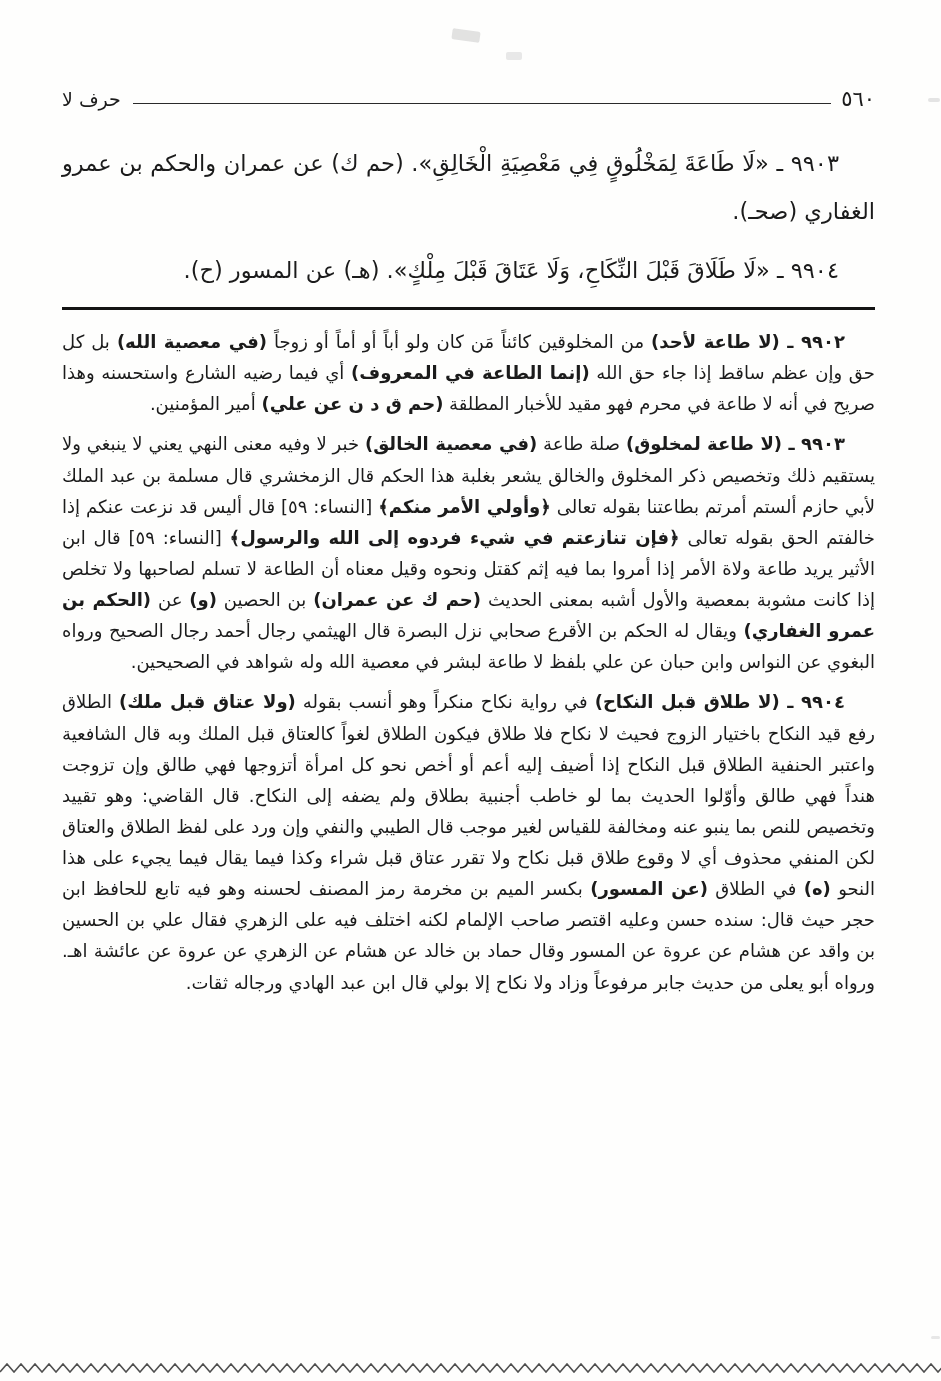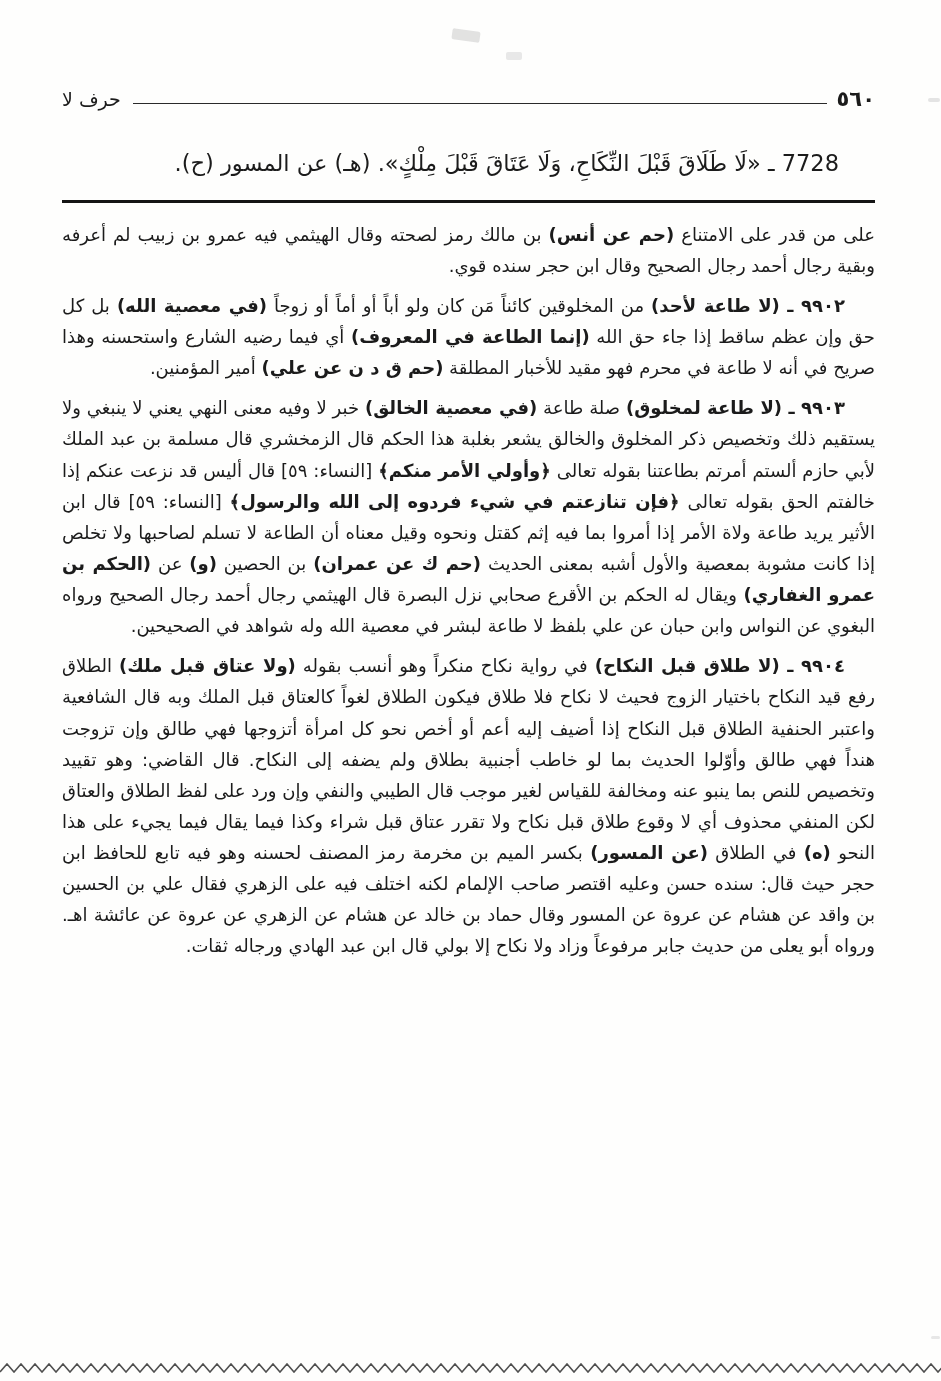--- a/index.html
+++ b/index.html
@@ -20,21 +20,21 @@
     direction: rtl;
     text-align: right;
   }
   .header {
     display: flex;
     align-items: center;
     height: 30px;
   }
   .pagenum {
     font-size: 21px;
-    font-weight: bold;
+    font-weight: normal;
     letter-spacing: 1px;
   }
   .header-rule {
     flex: 1;
     height: 0;
     border-top: 1.6px solid #2a2a2a;
     margin: 8px 10px 0 12px;
   }
   .section-title {
     font-size: 19px;
@@ -84,27 +84,27 @@
 
 <div class="page">
 
   <div class="header">
     <span class="pagenum">٥٦٠</span>
     <span class="header-rule"></span>
     <span class="section-title">حرف لا</span>
   </div>
 
   <div class="matn">
-    <p>7728 ـ «لَا طَلَاقَ قَبْلَ النِّكَاحِ، وَلَا عَتَاقَ قَبْلَ مِلْكٍ». (هـ) عن المسور (ح).</p>
+    <p>٩٩٠٣ ـ «لَا طَاعَةَ لِمَخْلُوقٍ فِي مَعْصِيَةِ الْخَالِقِ». (حم ك) عن عمران والحكم بن عمرو الغفاري (صحـ).</p>
+    <p>٩٩٠٤ ـ «لَا طَلَاقَ قَبْلَ النِّكَاحِ، وَلَا عَتَاقَ قَبْلَ مِلْكٍ». (هـ) عن المسور (ح).</p>
   </div>
 
   <div class="divider"></div>
 
   <div class="commentary">
-    <p><span>على من قدر على الامتناع </span><span class="bold">(حم عن أنس)</span><span> بن مالك رمز لصحته وقال الهيثمي فيه عمرو بن زبيب لم أعرفه وبقية رجال أحمد رجال الصحيح وقال ابن حجر سنده قوي.</span></p>
     <p class="indent"><span class="bold">٩٩٠٢ ـ (لا طاعة لأحد)</span><span> من المخلوقين كائناً مَن كان ولو أباً أو أماً أو زوجاً </span><span class="bold">(في معصية الله)</span><span> بل كل حق وإن عظم ساقط إذا جاء حق الله </span><span class="bold">(إنما الطاعة في المعروف)</span><span> أي فيما رضيه الشارع واستحسنه وهذا صريح في أنه لا طاعة في محرم فهو مقيد للأخبار المطلقة </span><span class="bold">(حم ق د ن عن علي)</span><span> أمير المؤمنين.</span></p>
     <p class="indent"><span class="bold">٩٩٠٣ ـ (لا طاعة لمخلوق)</span><span> صلة طاعة </span><span class="bold">(في معصية الخالق)</span><span> خبر لا وفيه معنى النهي يعني لا ينبغي ولا يستقيم ذلك وتخصيص ذكر المخلوق والخالق يشعر بغلبة هذا الحكم قال الزمخشري قال مسلمة بن عبد الملك لأبي حازم ألستم أمرتم بطاعتنا بقوله تعالى </span><span class="bold">﴿وأولي الأمر منكم﴾</span><span> [النساء: ٥٩] قال أليس قد نزعت عنكم إذا خالفتم الحق بقوله تعالى </span><span class="bold">﴿فإن تنازعتم في شيء فردوه إلى الله والرسول﴾</span><span> [النساء: ٥٩] قال ابن الأثير يريد طاعة ولاة الأمر إذا أمروا بما فيه إثم كقتل ونحوه وقيل معناه أن الطاعة لا تسلم لصاحبها ولا تخلص إذا كانت مشوبة بمعصية والأول أشبه بمعنى الحديث </span><span class="bold">(حم ك عن عمران)</span><span> بن الحصين </span><span class="bold">(و)</span><span> عن </span><span class="bold">(الحكم بن عمرو الغفاري)</span><span> ويقال له الحكم بن الأقرع صحابي نزل البصرة قال الهيثمي رجال أحمد رجال الصحيح ورواه البغوي عن النواس وابن حبان عن علي بلفظ لا طاعة لبشر في معصية الله وله شواهد في الصحيحين.</span></p>
     <p class="indent"><span class="bold">٩٩٠٤ ـ (لا طلاق قبل النكاح)</span><span> في رواية نكاح منكراً وهو أنسب بقوله </span><span class="bold">(ولا عتاق قبل ملك)</span><span> الطلاق رفع قيد النكاح باختيار الزوج فحيث لا نكاح فلا طلاق فيكون الطلاق لغواً كالعتاق قبل الملك وبه قال الشافعية واعتبر الحنفية الطلاق قبل النكاح إذا أضيف إليه أعم أو أخص نحو كل امرأة أتزوجها فهي طالق وإن تزوجت هنداً فهي طالق وأوّلوا الحديث بما لو خاطب أجنبية بطلاق ولم يضفه إلى النكاح. قال القاضي: وهو تقييد وتخصيص للنص بما ينبو عنه ومخالفة للقياس لغير موجب قال الطيبي والنفي وإن ورد على لفظ الطلاق والعتاق لكن المنفي محذوف أي لا وقوع طلاق قبل نكاح ولا تقرر عتاق قبل شراء وكذا فيما يقال فيما يجيء على هذا النحو </span><span class="bold">(ه)</span><span> في الطلاق </span><span class="bold">(عن المسور)</span><span> بكسر الميم بن مخرمة رمز المصنف لحسنه وهو فيه تابع للحافظ ابن حجر حيث قال: سنده حسن وعليه اقتصر صاحب الإلمام لكنه اختلف فيه على الزهري فقال علي بن الحسين بن واقد عن هشام عن عروة عن المسور وقال حماد بن خالد عن هشام عن الزهري عن عروة عن عائشة اهـ. ورواه أبو يعلى من حديث جابر مرفوعاً وزاد ولا نكاح إلا بولي قال ابن عبد الهادي ورجاله ثقات.</span></p>
   </div>
 
 </div>
 
 <svg class="zigzag" width="941" height="14" viewBox="0 0 941 14">
   <path id="zigzag-path" fill="none" stroke="#4f4f4f" stroke-width="1.5" d="M0 11 L7 3 L14 11 L21 3 L28 11 L35 3 L42 11 L49 3 L56 11 L63 3 L70 11 L77 3 L84 11 L91 3 L98 11 L105 3 L112 11 L119 3 L126 11 L133 3 L140 11 L147 3 L154 11 L161 3 L168 11 L175 3 L182 11 L189 3 L196 11 L203 3 L210 11 L217 3 L224 11 L231 3 L238 11 L245 3 L252 11 L259 3 L266 11 L273 3 L280 11 L287 3 L294 11 L301 3 L308 11 L315 3 L322 11 L329 3 L336 11 L343 3 L350 11 L357 3 L364 11 L371 3 L378 11 L385 3 L392 11 L399 3 L406 11 L413 3 L420 11 L427 3 L434 11 L441 3 L448 11 L455 3 L462 11 L469 3 L476 11 L483 3 L490 11 L497 3 L504 11 L511 3 L518 11 L525 3 L532 11 L539 3 L546 11 L553 3 L560 11 L567 3 L574 11 L581 3 L588 11 L595 3 L602 11 L609 3 L616 11 L623 3 L630 11 L637 3 L644 11 L651 3 L658 11 L665 3 L672 11 L679 3 L686 11 L693 3 L700 11 L707 3 L714 11 L721 3 L728 11 L735 3 L742 11 L749 3 L756 11 L763 3 L770 11 L777 3 L784 11 L791 3 L798 11 L805 3 L812 11 L819 3 L826 11 L833 3 L840 11 L847 3 L854 11 L861 3 L868 11 L875 3 L882 11 L889 3 L896 11 L903 3 L910 11 L917 3 L924 11 L931 3 L938 11 L945 3 L952 11"></path>
 </svg>

